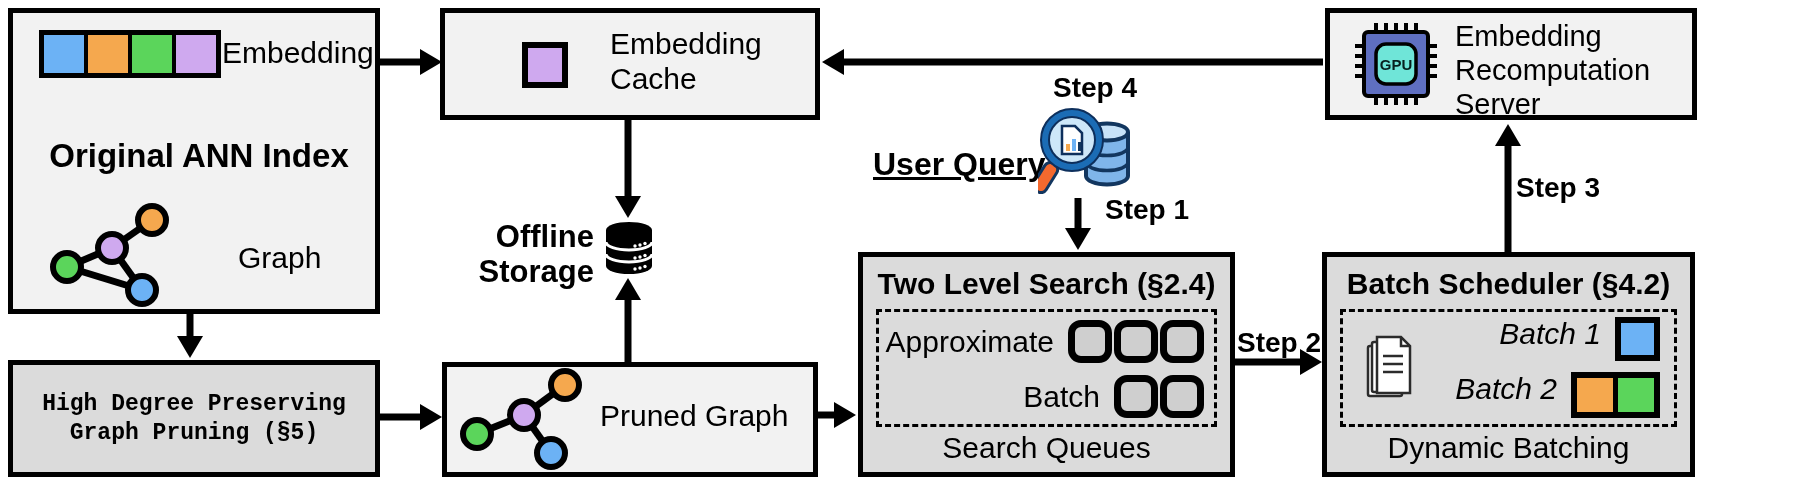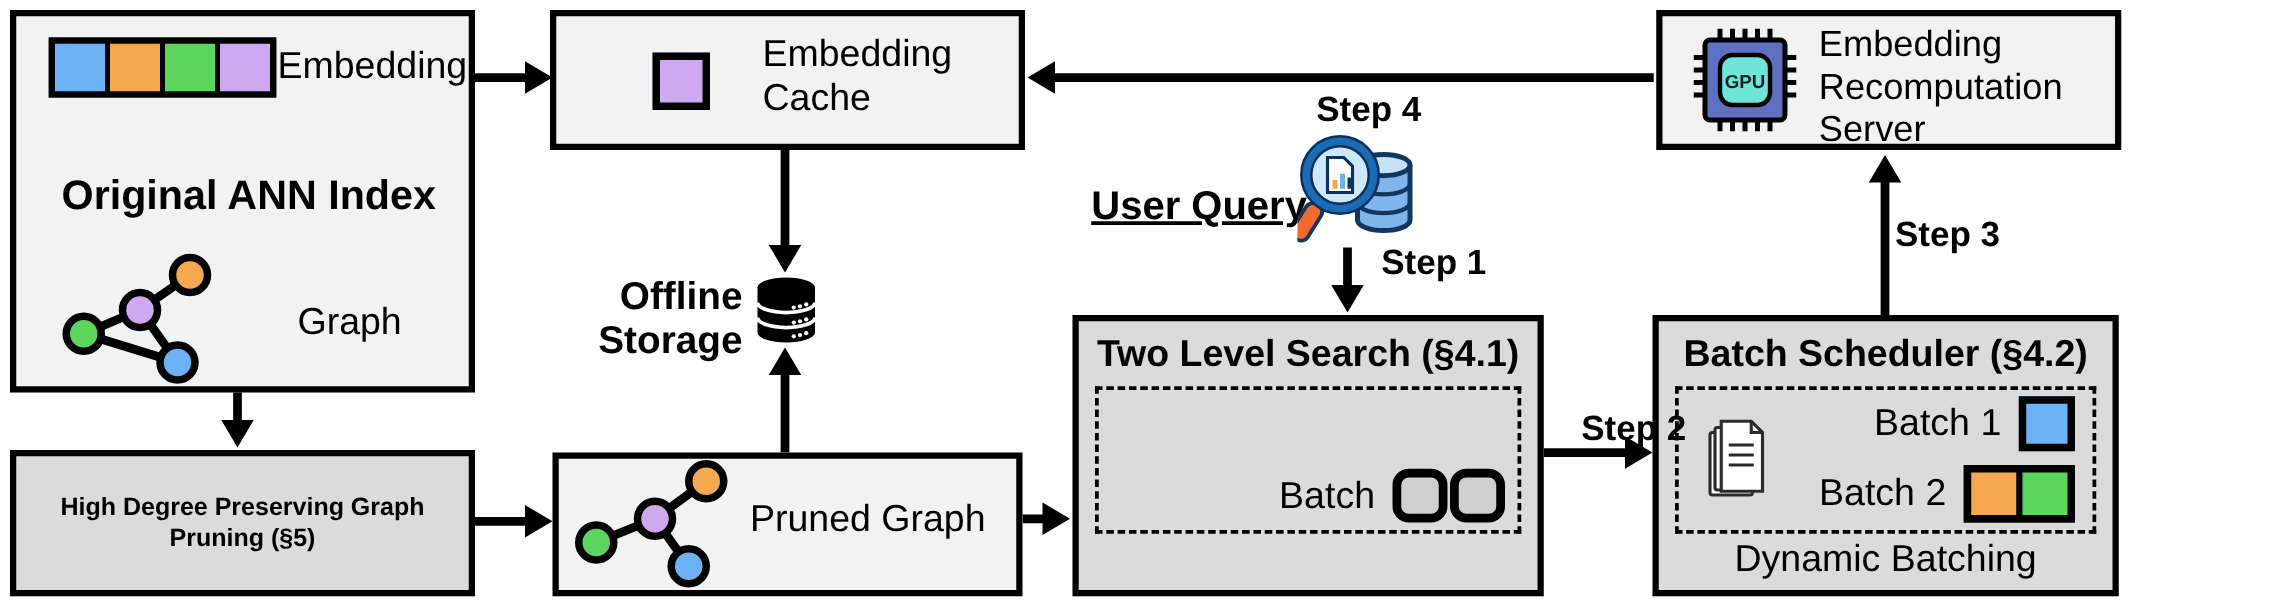--- a/index.html
+++ b/index.html
@@ -28,37 +28,37 @@
   .ann-title{left:13px;top:124px;width:346px;font-size:33px;}
   .emb-label{left:209px;top:23px;font-size:30px;}
   .graph-label{left:225px;top:228px;font-size:30px;}
 
   .cache-sq{position:absolute;left:522px;top:42px;width:46px;height:46px;border:6px solid #000;box-sizing:border-box;}
   .cache-label{left:610px;top:26px;width:220px;font-size:30px;line-height:1.17;}
 
   .storage-label{left:452px;top:220px;width:142px;font-size:31px;line-height:1.12;}
 
   .hd-title{left:0;top:0;width:100%;height:100%;display:flex;align-items:center;justify-content:center;
-            font-size:20px;line-height:1.25;}
+            font-size:23px;line-height:1.25;font-family:Liberation Mono, monospace;}
   .pruned-label{left:600px;top:399px;font-size:30px;}
 
   .uq-label{left:873px;top:146px;font-size:32px;text-decoration:underline;}
 
   .step{font-size:28px;white-space:nowrap;}
 
   .panel-title{left:0;top:10px;width:100%;font-size:30px;}
   .dashed{position:absolute;border:3px dashed #000;box-sizing:border-box;}
   .tls-dashed{left:13px;top:52px;width:341px;height:118px;}
   .q-row{position:absolute;right:10px;display:flex;align-items:center;}
   .q-label{font-size:30px;margin-right:12px;}
   .q-slot{width:44px;height:43px;border:7px solid #000;border-radius:13px;background:#CFCFCF;box-sizing:border-box;margin-left:2px;}
   .panel-footer{left:0;bottom:7px;width:100%;font-size:30px;position:absolute;text-align:center;}
 
   .bs-dashed{left:13px;top:52px;width:337px;height:118px;}
-  .b-row{position:absolute;display:flex;align-items:center;}
+  .b-row{position:absolute;display:flex;align-items:flex-start;font-style:italic;}
   .b-label{font-size:30px;margin-right:14px;}
   .b-sq1{width:45px;height:44px;border:6px solid #000;box-sizing:border-box;}
   .b-pair{display:flex;gap:5px;background:#000;border:6px solid #000;}
   .b-pair div{width:36px;height:34px;}
 </style>
 </head>
 <body>
 
 <div class="canvas">
 
@@ -195,28 +195,35 @@
 
     <g>
       <path d="M24 18 h13 l7 7 v21 h-20 z" fill="#fff" stroke="#0D2F5C" stroke-width="2.5"></path>
       <rect x="28" y="36" width="4" height="7" fill="#F5A84E"></rect>
       <rect x="34" y="31" width="4" height="12" fill="#6CB2F5"></rect>
       <rect x="40" y="34" width="3" height="9" fill="#12365F"></rect>
     </g>
   </svg>
 
   <div class="box dark" style="left:858px;top:252px;width:377px;height:225px;">
-    <div class="abs bold ctr panel-title">Two Level Search (§4.1)</div>
+    <div class="abs bold ctr panel-title">Two Level Search (§2.4)</div>
     <div class="dashed tls-dashed">
+      <div class="q-row" style="top:8px;">
+        <span class="q-label">Approximate</span>
+        <span class="q-slot"></span>
+        <span class="q-slot"></span>
+        <span class="q-slot"></span>
+      </div>
       <div class="q-row" style="top:63px;">
         <span class="q-label">Batch</span>
         <span class="q-slot"></span>
         <span class="q-slot"></span>
       </div>
     </div>
+    <div class="panel-footer">Search Queues</div>
   </div>
 
   <div class="box dark" style="left:1322px;top:252px;width:373px;height:225px;">
     <div class="abs bold ctr panel-title">Batch Scheduler (§4.2)</div>
     <div class="dashed bs-dashed">
       <svg class="abs" style="left:22px;top:22px;" width="52" height="72" viewBox="0 0 52 72">
         <g fill="#fff" stroke="#2b2b2b" stroke-width="2.5">
           <rect x="3" y="12" width="34" height="50" rx="2"></rect>
           <rect x="7" y="8" width="34" height="50" rx="2"></rect>
           <path d="M12 3 h24 l9 9 v47 h-33 z"></path>
@@ -266,16 +273,16 @@
         <rect x="75" y="54" width="10" height="4"></rect>
     </g>
     <rect x="12" y="12" width="64" height="64" rx="4" fill="#5F6FC1" stroke="#000" stroke-width="4"></rect>
     <rect x="24" y="24" width="40" height="40" rx="10" fill="#6FE5D8" stroke="#000" stroke-width="3.5"></rect>
     <text x="44" y="50" text-anchor="middle" font-family="Liberation Sans, sans-serif" font-size="15" font-weight="bold" fill="#07201e">GPU</text>
   </svg>
   <div class="abs" style="left:1455px;top:20px;width:245px;font-size:29px;line-height:1.17;">Embedding Recomputation Server</div>
 
   <div class="abs bold step" style="left:1030px;top:24px;width:130px;text-align:center;margin-top:48px;">Step 4</div>
   <div class="abs bold step" style="left:1105px;top:194px;">Step 1</div>
-  <div class="abs bold step" style="left:1237px;top:327px;margin-left:28px;">Step 2</div>
+  <div class="abs bold step" style="left:1237px;top:327px;">Step 2</div>
   <div class="abs bold step" style="left:1516px;top:172px;">Step 3</div>
 
 </div>
 
 </body></html>

